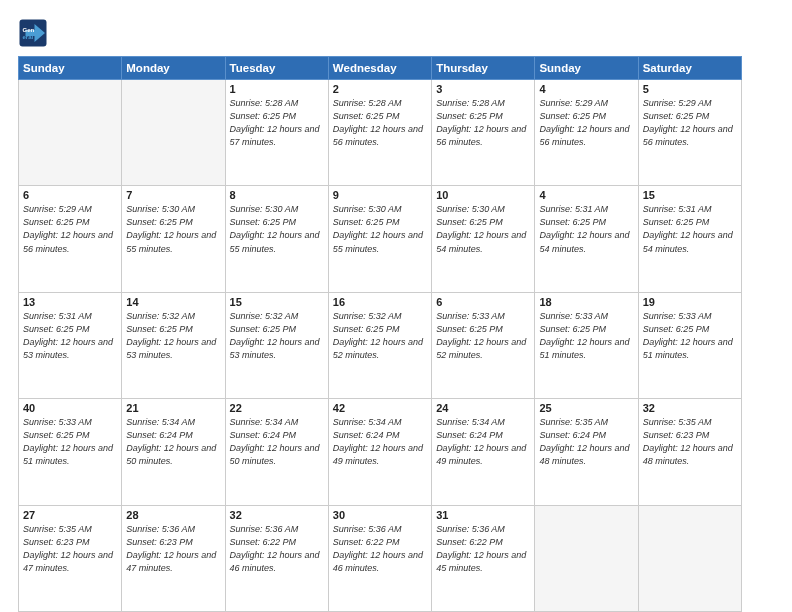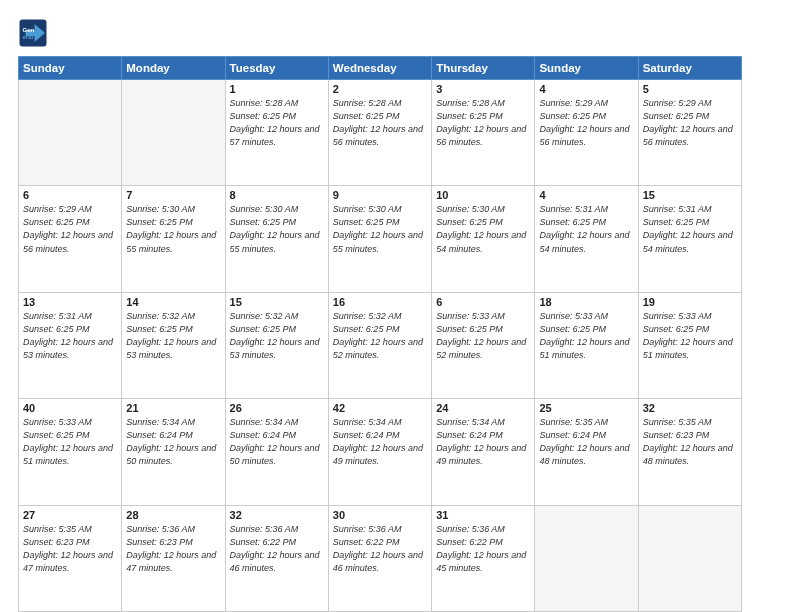--- a/index.html
+++ b/index.html
@@ -220,21 +220,21 @@
         <tr>
           <td>
             <span class="day-num">40</span>
             <div class="cell-info">Sunrise: 5:33 AM<br>Sunset: 6:25 PM<br>Daylight: 12 hours and 51 minutes.</div>
           </td>
           <td>
             <span class="day-num">21</span>
             <div class="cell-info">Sunrise: 5:34 AM<br>Sunset: 6:24 PM<br>Daylight: 12 hours and 50 minutes.</div>
           </td>
           <td>
-            <span class="day-num">26</span>
+            <span class="day-num">22</span>
             <div class="cell-info">Sunrise: 5:34 AM<br>Sunset: 6:24 PM<br>Daylight: 12 hours and 50 minutes.</div>
           </td>
           <td>
             <span class="day-num">42</span>
             <div class="cell-info">Sunrise: 5:34 AM<br>Sunset: 6:24 PM<br>Daylight: 12 hours and 49 minutes.</div>
           </td>
           <td>
             <span class="day-num">24</span>
             <div class="cell-info">Sunrise: 5:34 AM<br>Sunset: 6:24 PM<br>Daylight: 12 hours and 49 minutes.</div>
           </td>

